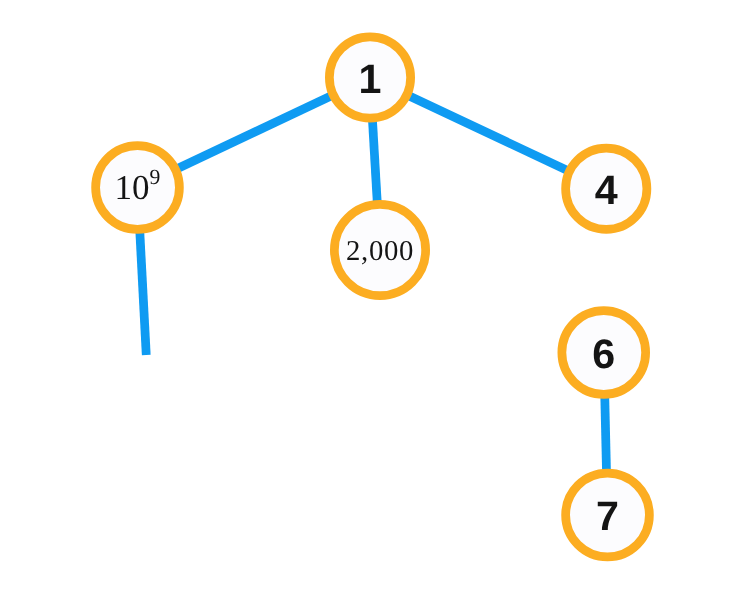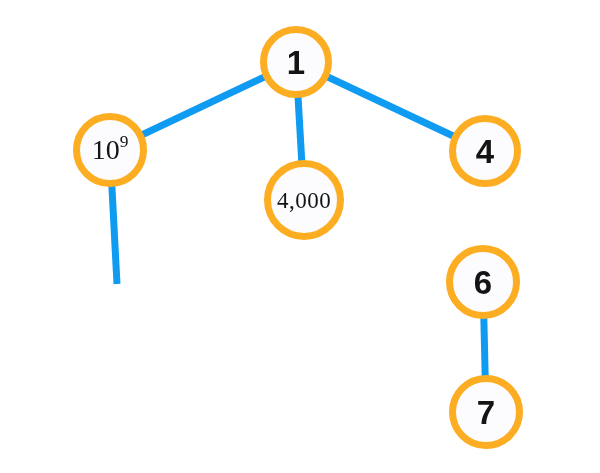--- a/index.html
+++ b/index.html
@@ -74,21 +74,21 @@
 
   <div class="node sans" style="left:260px; top:26px; width:72px; height:72px;">
     <span class="lbl">1</span>
   </div>
 
   <div class="node serif pow" style="left:73px; top:113px; width:74px; height:74px;">
     <span class="lbl"><span>10</span><sup>9</sup></span>
   </div>
 
   <div class="node serif thousands" style="left:264px; top:160px; width:80px; height:80px;">
-    <span class="lbl">4,000</span>
+    <span class="lbl">2,000</span>
   </div>
 
   <div class="node sans" style="left:449px; top:115px; width:72px; height:72px;">
     <span class="lbl">4</span>
   </div>
 
 
   <div class="node sans" style="left:446px; top:245px; width:74px; height:74px;">
     <span class="lbl">6</span>
   </div>

